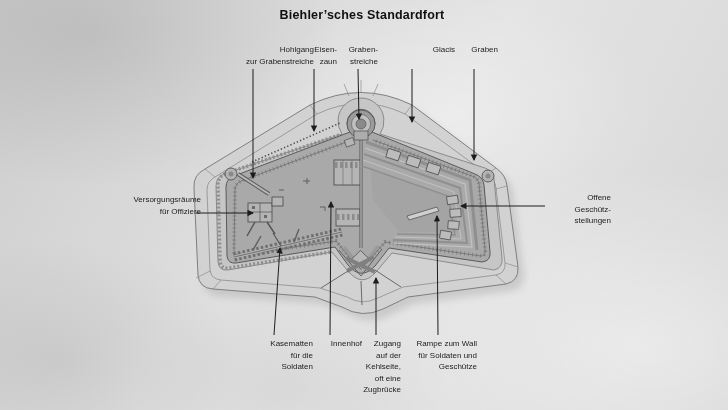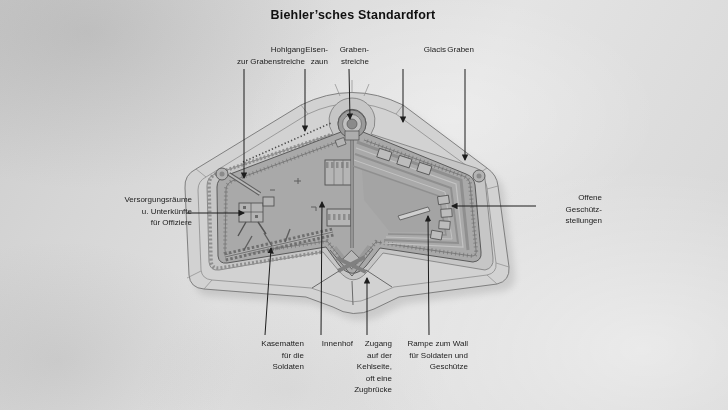--- a/index.html
+++ b/index.html
@@ -7,21 +7,21 @@
     width:728px;height:410px;overflow:hidden;position:relative;
     font-family:"Liberation Sans","DejaVu Sans",sans-serif;
     background:
       radial-gradient(ellipse 420px 260px at 12% 8%, rgba(120,120,120,.22), transparent 60%),
       radial-gradient(ellipse 500px 300px at 88% 85%, rgba(255,255,255,.45), transparent 60%),
       radial-gradient(ellipse 380px 220px at 62% 28%, rgba(255,255,255,.30), transparent 55%),
       radial-gradient(ellipse 300px 200px at 8% 88%, rgba(125,125,125,.16), transparent 60%),
       radial-gradient(ellipse 260px 160px at 40% 95%, rgba(140,140,140,.12), transparent 60%),
       linear-gradient(118deg,#cdcdcd 0%,#dedede 38%,#e4e4e4 55%,#d5d5d5 100%);
   }
-  .stage{position:absolute;inset:0;}
+  .stage{position:absolute;inset:0;margin-left:9px;}
   .title{
     position:absolute;left:203px;top:8px;width:300px;text-align:center;
     font-size:12.5px;font-weight:700;color:#101010;letter-spacing:.2px;
   }
   .lbl{
     position:absolute;text-align:right;font-size:8px;line-height:11.5px;color:#222;
   }
   svg{position:absolute;left:0;top:0;}
 </style>
 </head>
@@ -180,26 +180,25 @@
     <div>Eisen-</div>
     <div>zaun</div>
   </div>
   <div class="lbl" style="left:323px;top:44px;width:46px">
     <div>Graben-</div>
     <div>streiche</div>
   </div>
   <div class="lbl" style="left:398px;top:44px;width:48px">
     <div>Glacis</div>
   </div>
-  <div class="lbl" style="left:426px;top:44px;width:48px">
+  <div class="lbl" style="left:441px;top:44px;width:48px">
     <div>Graben</div>
   </div>
   <div class="lbl" style="left:64px;top:194px;width:128px">
     <div>Versorgungsräume</div>
-    <div>u. Unterkünfte</div>
     <div>für Offiziere</div>
   </div>
   <div class="lbl" style="left:526px;top:192px;width:76px">
     <div>Offene</div>
     <div>Geschütz-</div>
     <div>stellungen</div>
   </div>
   <div class="lbl" style="left:238px;top:338px;width:66px">
     <div>Kasematten</div>
     <div>für die</div>

